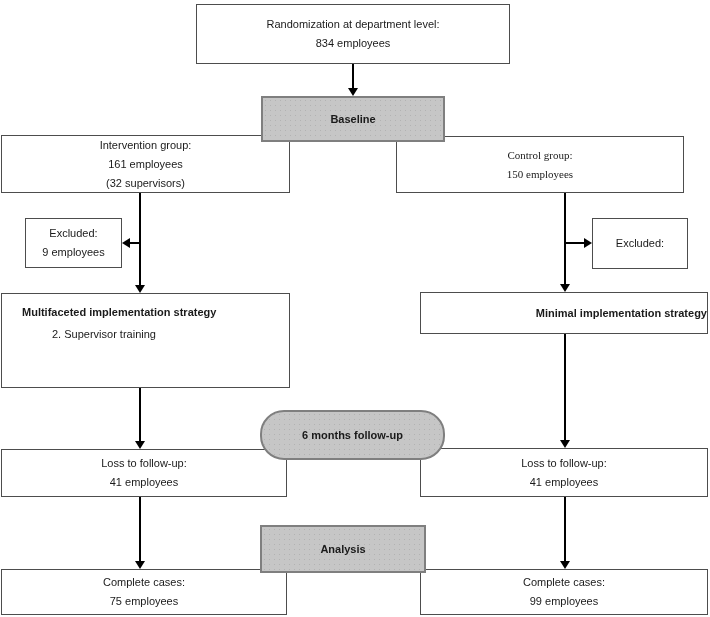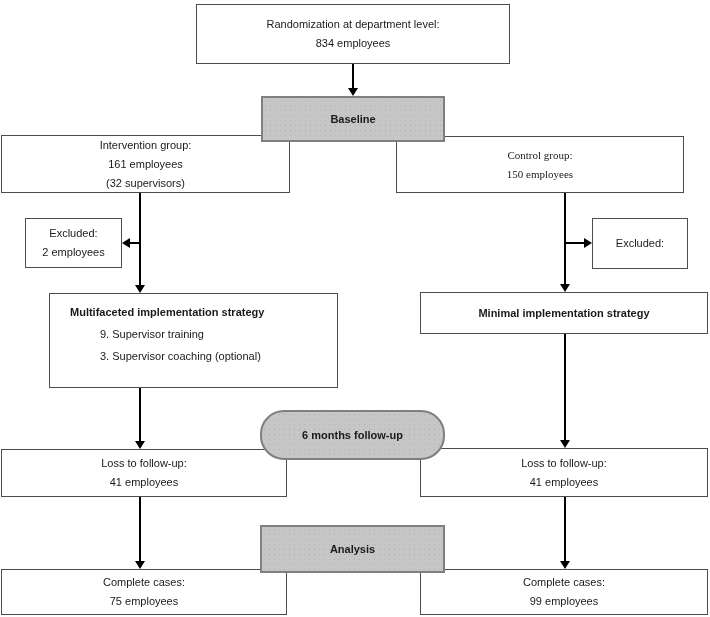--- a/index.html
+++ b/index.html
@@ -8,21 +8,21 @@
     font-family:"Liberation Sans", sans-serif; color:#1a1a1a; overflow:hidden;
   }
   .box {
     position:absolute; box-sizing:border-box; background:#ffffff;
     border:1px solid #4d4d4d; display:flex; flex-direction:column;
     justify-content:center; align-items:center; text-align:center;
     font-size:11px; line-height:19px; z-index:1;
   }
   .box.list {
     justify-content:flex-start; align-items:flex-start; text-align:right;
-    line-height:22px; padding-top:7px;margin-left:48px;
+    line-height:22px; padding-top:7px;
   }
   .box.list .title { font-weight:bold; padding-left:20px; }
   .box.list .item  { padding-left:50px; }
   .milestone {
     position:absolute; box-sizing:border-box;
     background-color:#c6c6c6;
     background-image:radial-gradient(#b2b2b2 0.7px, rgba(0,0,0,0) 0.9px);
     background-size:5px 5px;
     border:2px solid #7f7f7f;
     display:flex; justify-content:center; align-items:center; text-align:center;
@@ -77,34 +77,33 @@
     <span>(32 supervisors)</span>
   </div>
 
   <div class="box" style="left:396px; top:136px; width:288px; height:57px;font-family:Liberation Serif, serif;">
     <span>Control group:</span>
     <span>150 employees</span>
   </div>
 
   <div class="box" style="left:25px; top:218px; width:97px; height:50px;">
     <span>Excluded:</span>
-    <span>2 employees</span>
+    <span>9 employees</span>
   </div>
 
   <div class="box" style="left:592px; top:218px; width:96px; height:51px;">
     <span>Excluded:</span>
   </div>
 
   <div class="box list" style="left:1px; top:293px; width:289px; height:95px;">
     <span class="title">Multifaceted implementation strategy</span>
-    <span class="item">9. Supervisor training</span>
-    <span class="item">3. Supervisor coaching (optional)</span>
+    <span class="item">2. Supervisor training</span>
   </div>
 
-  <div class="box" style="left:420px; top:292px; width:288px; height:42px;">
+  <div class="box" style="left:420px; top:292px; width:288px; height:42px;align-items:flex-end;">
     <span class="bold">Minimal implementation strategy</span>
   </div>
 
   <div class="box" style="left:1px; top:449px; width:286px; height:48px;">
     <span>Loss to follow-up:</span>
     <span>41 employees</span>
   </div>
 
   <div class="box" style="left:420px; top:448px; width:288px; height:49px;">
     <span>Loss to follow-up:</span>
@@ -122,17 +121,17 @@
   </div>
 
   <div class="milestone" style="left:261px; top:96px; width:184px; height:46px;">
     <span>Baseline</span>
   </div>
 
   <div class="milestone" style="left:260px; top:410px; width:185px; height:50px;border-radius:24px;">
     <span>6 months follow-up</span>
   </div>
 
-  <div class="milestone" style="left:260px; top:525px; width:185px; height:48px;">
+  <div class="milestone" style="left:260px; top:525px; width:166px; height:48px;">
     <span>Analysis</span>
   </div>
 
 </div>
 
 </body></html>

